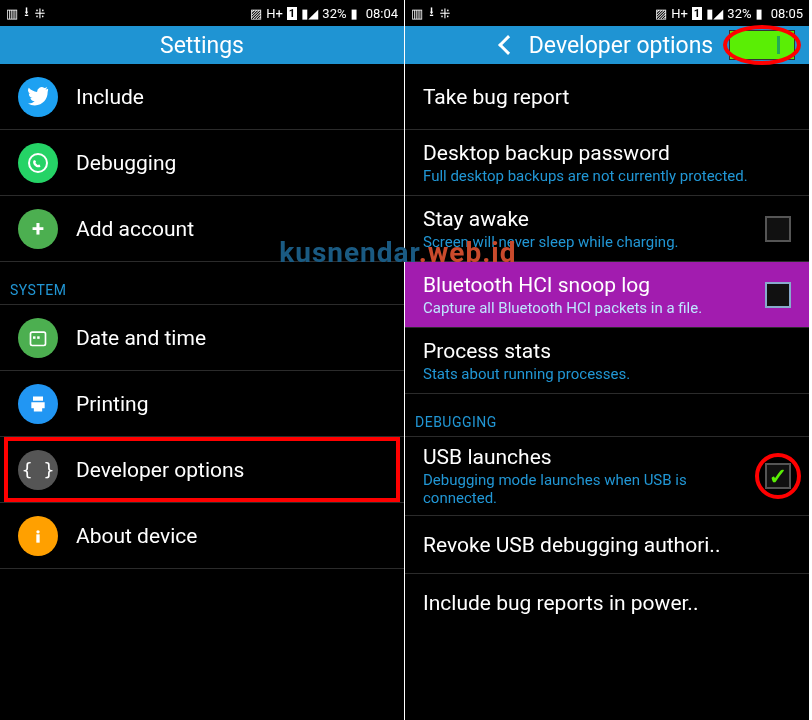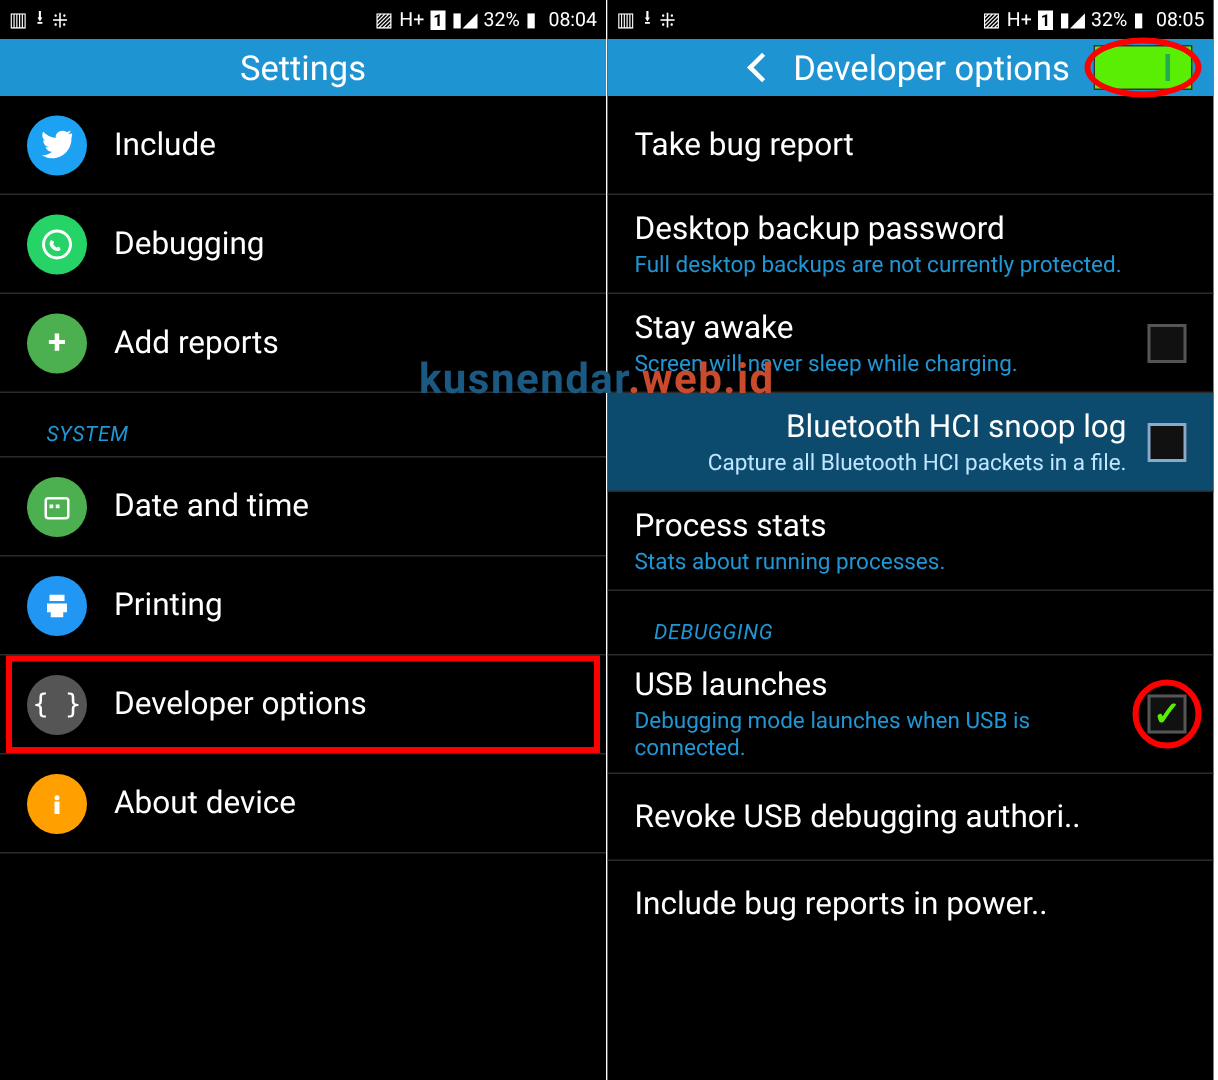--- a/index.html
+++ b/index.html
@@ -69,24 +69,23 @@
     right: 8px;
     width: 78px; height: 40px;
     border: 4px solid #ff0000;
     border-radius: 50%;
     pointer-events: none;
   }
   .list { }
   .section-header {
     color: #2196d4;
     font-size: 14px;
-    padding: 20px 31px 6px;
+    padding: 20px 10px 6px;
     letter-spacing: 0.5px;
     border-bottom: 1px solid #2b2b2b;
-    font-style: italic;
   }
   .item {
     display: flex;
     align-items: center;
     padding: 0 18px;
     min-height: 66px;
     border-bottom: 1px solid #2b2b2b;
     position: relative;
   }
   .item.tight { min-height: 58px; justify-content: center; }
@@ -97,21 +96,21 @@
     display: flex;
     align-items: center;
     justify-content: center;
     flex-shrink: 0;
     color: #fff;
     font-size: 22px;
   }
   .item .texts { flex: 1; padding: 8px 0; padding-right: 40px;}
   .item .title { color: #fff; font-size: 21px; font-weight: 400; }
   .item .sub { color: #2196d4; font-size: 15px; margin-top: 2px; line-height: 1.2;}
-  .item.highlight { background: #0c4a6e; text-align: right; }
+  .item.highlight { background: #a21caf; }
   .checkbox {
     position: absolute;
     right: 18px;
     width: 26px; height: 26px;
     border: 2px solid #555;
     background: #111;
     display: flex;
     align-items: center;
     justify-content: center;
   }
@@ -200,21 +199,21 @@
           </svg>
       </div>
       <div class="texts">
           <div class="title">Debugging</div>
         </div>
     </div>
 
     <div class="item">
       <div class="icon icon-add">+</div>
       <div class="texts">
-          <div class="title">Add reports</div>
+          <div class="title">Add account</div>
         </div>
     </div>
 
     <div class="section-header">SYSTEM</div>
 
     <div class="item">
       <div class="icon icon-date">
         <svg width="20" height="20" viewBox="0 0 24 24" fill="#fff">
             <rect x="3" y="5" width="18" height="16" rx="2" fill="none" stroke="#fff" stroke-width="2"></rect>
             <rect x="6" y="10" width="3" height="3"></rect>

